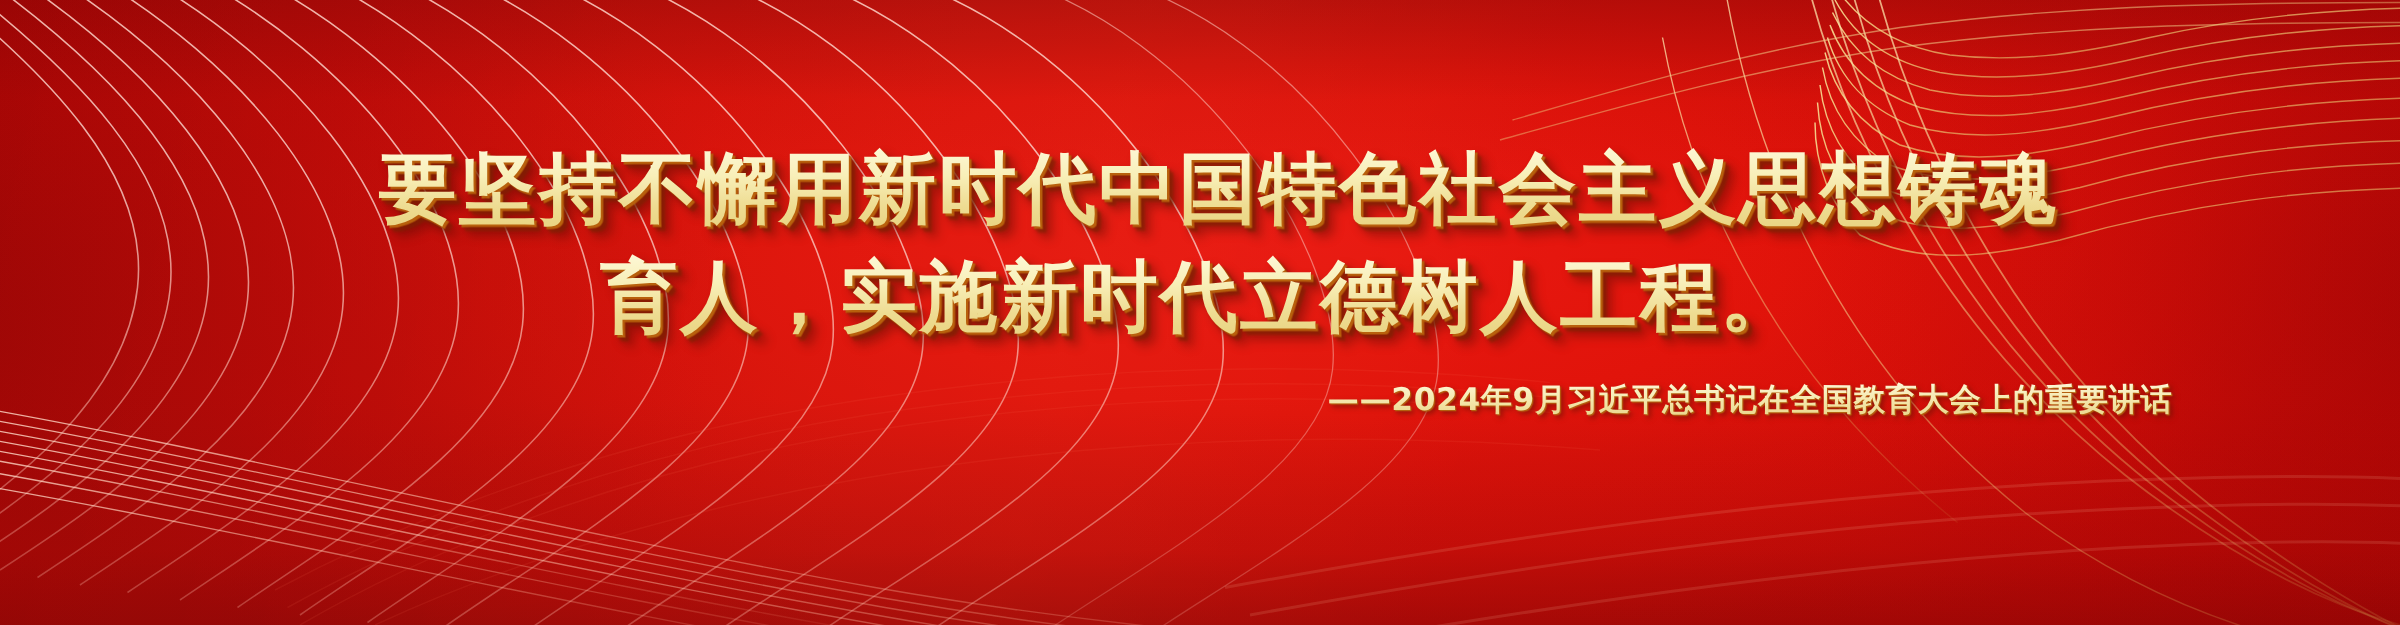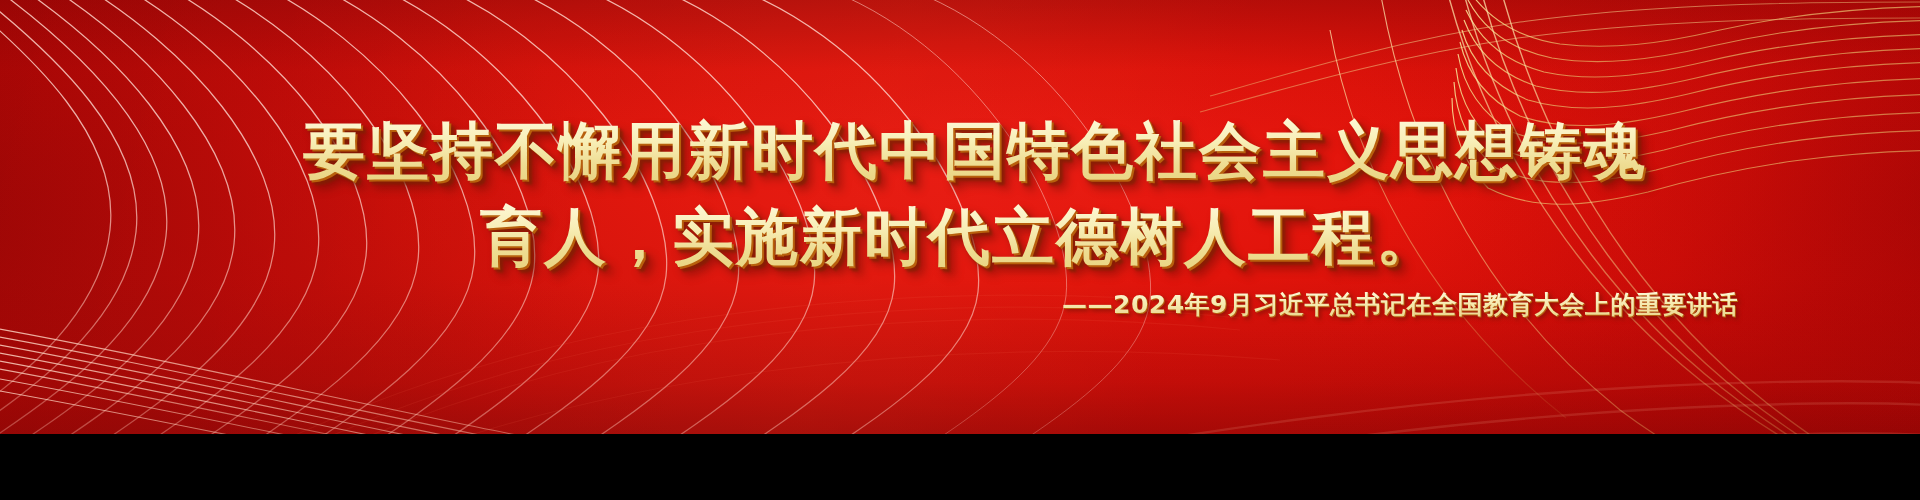--- a/index.html
+++ b/index.html
@@ -3,21 +3,21 @@
 <meta charset="utf-8">
 <style>
   html, body {
     margin: 0;
     padding: 0;
     background: #000;
   }
   #banner {
     position: relative;
     width: 1920px;
-    height: 434px;
+    height: 500px;
     overflow: hidden;
     font-family: "Liberation Sans", "DejaVu Sans", sans-serif;
     
     background: #c40d0d;
   }
 
   
   .bg-base {
     position: absolute;
     inset: 0;
@@ -93,21 +93,21 @@
       drop-shadow(3px 3px 1px rgba(120,35,2,0.65))
       drop-shadow(5px 5px 4px rgba(85,10,2,0.45));
   }
   .headline.line1 { padding-left: 30px; }
   .headline.line2 { }
 
   .attribution {
     position: absolute;
     left: 0;
     right: 182px;
-    top: 288px;
+    top: 303px;
     text-align: right;
     font-family: "DejaVu Sans", "Liberation Sans", sans-serif;
     font-weight: 700;
     font-size: 25px;
     letter-spacing: 0.5px;
     white-space: nowrap;
     color: #f6e9ae;
     background: linear-gradient(to bottom, #fffae0 0%, #f5e9ae 50%, #e8d184 100%);
     -webkit-background-clip: text;
     background-clip: text;

